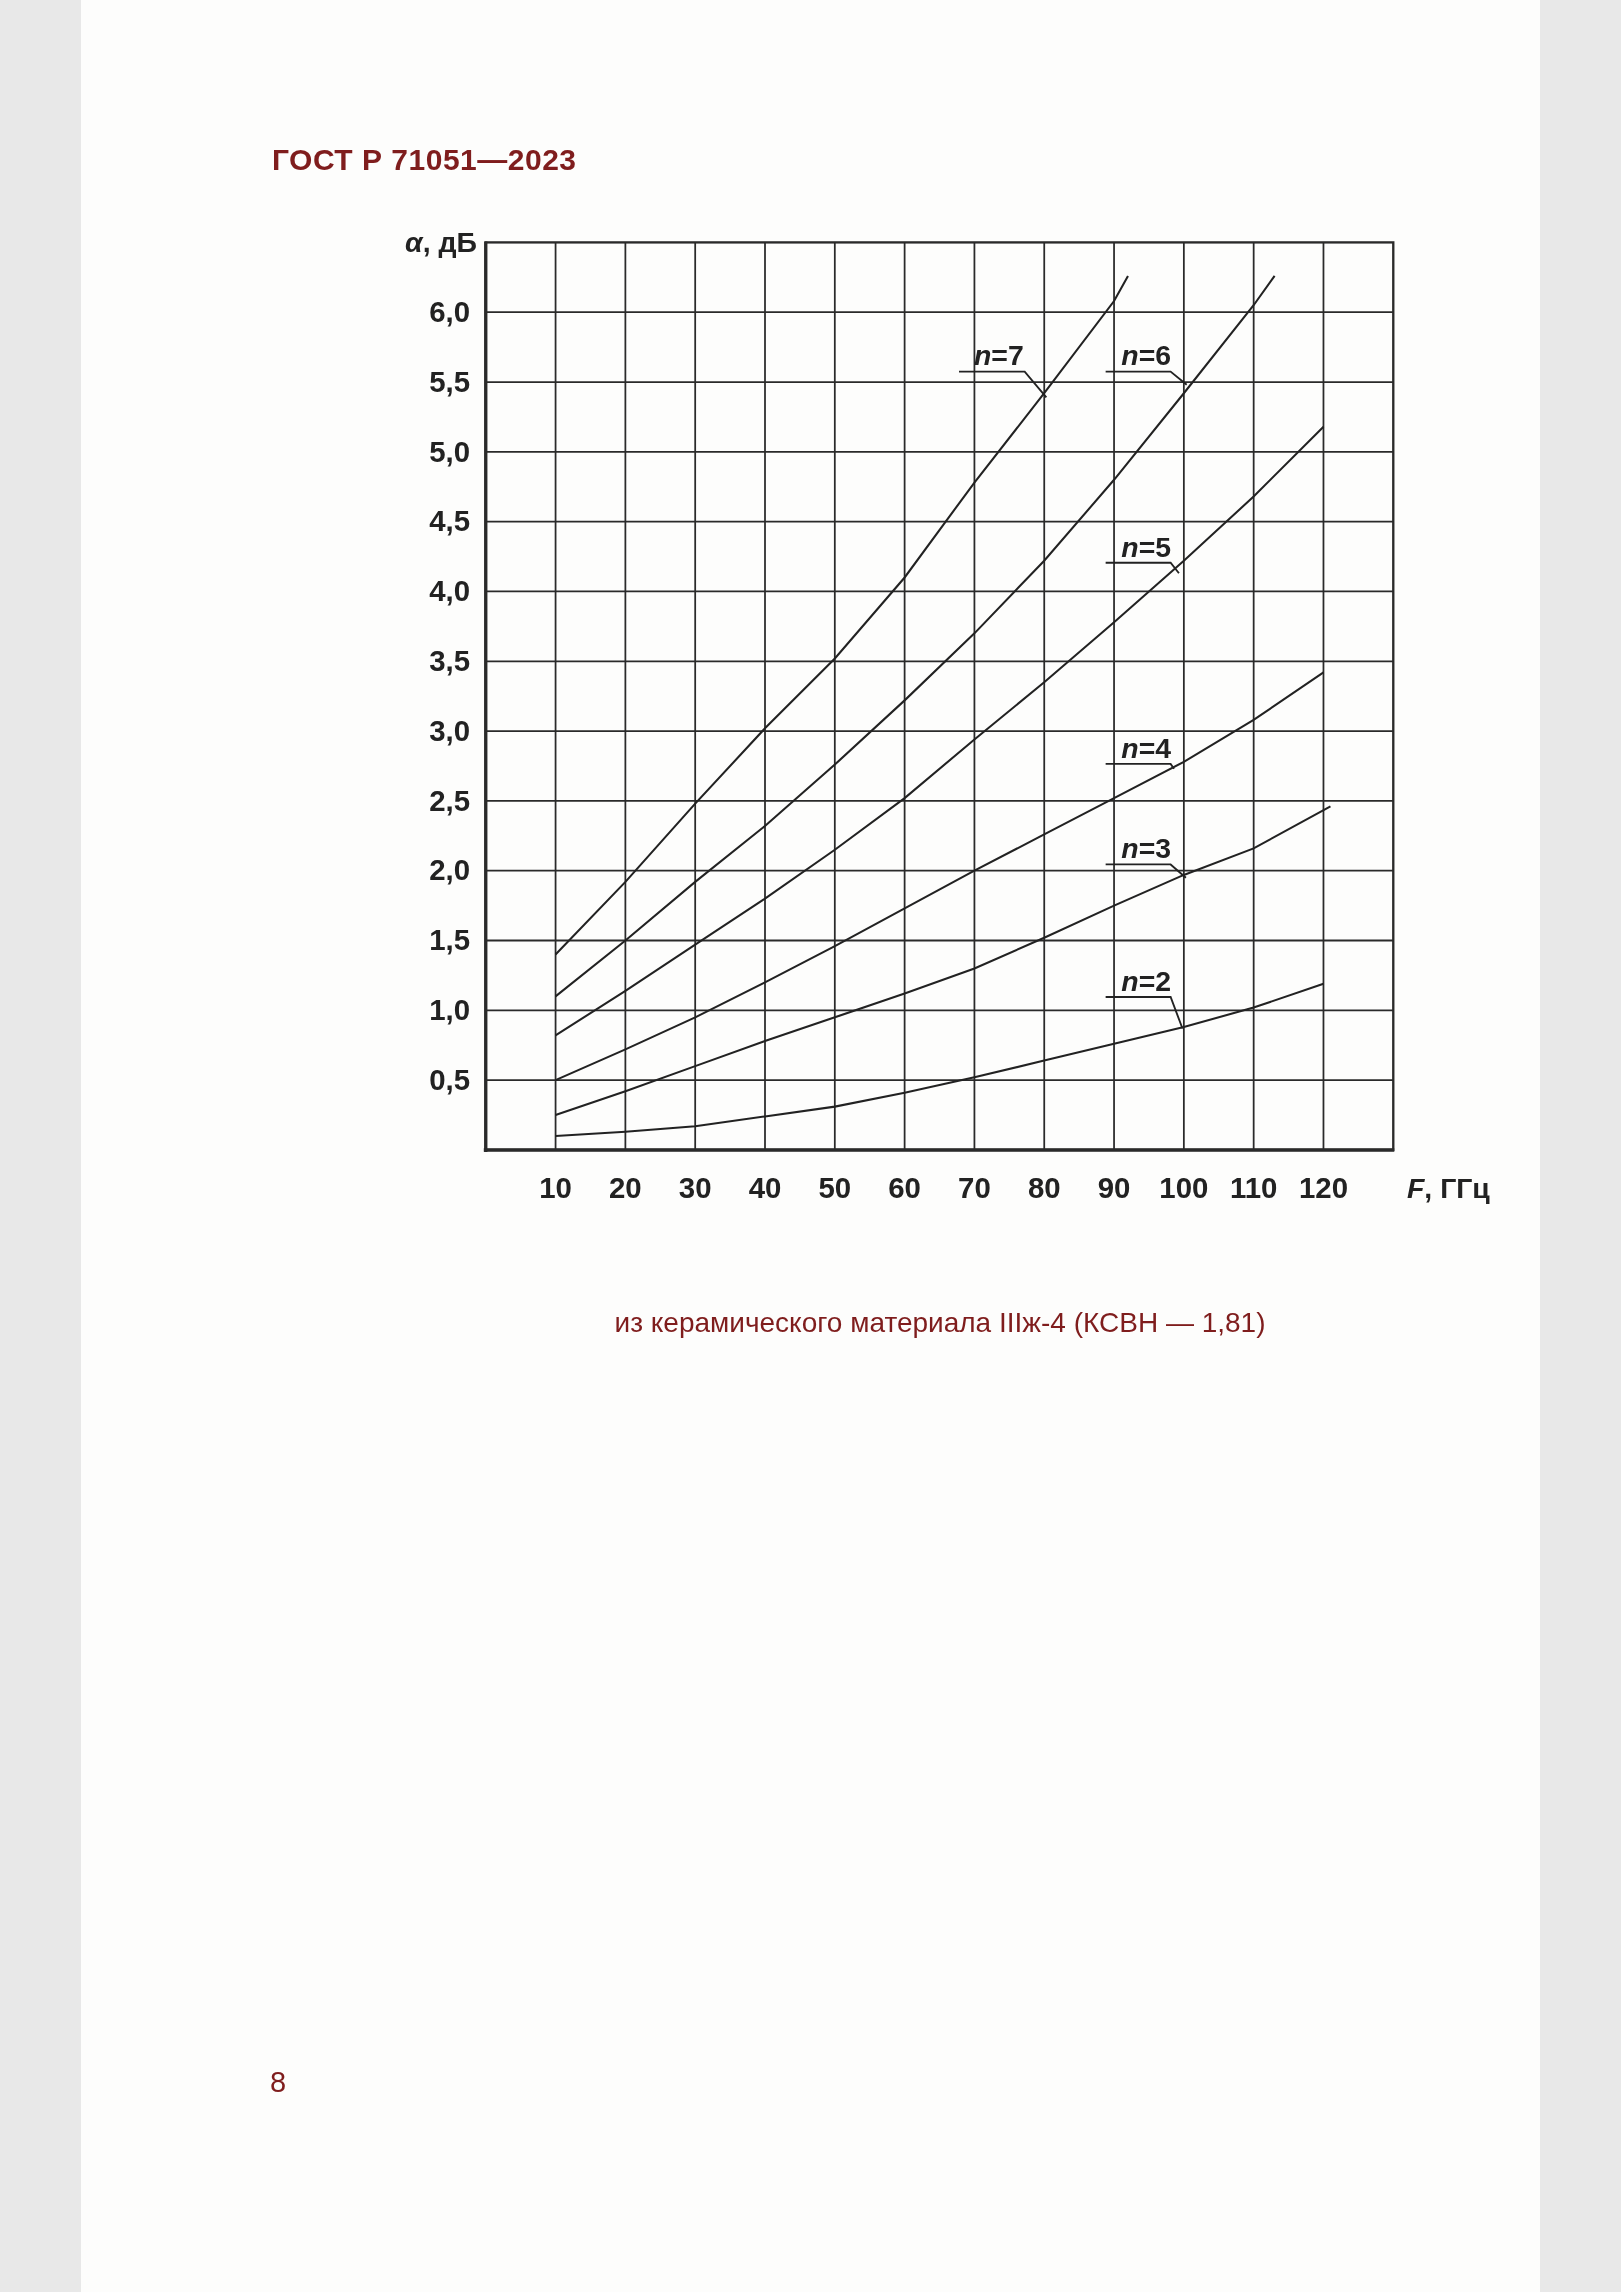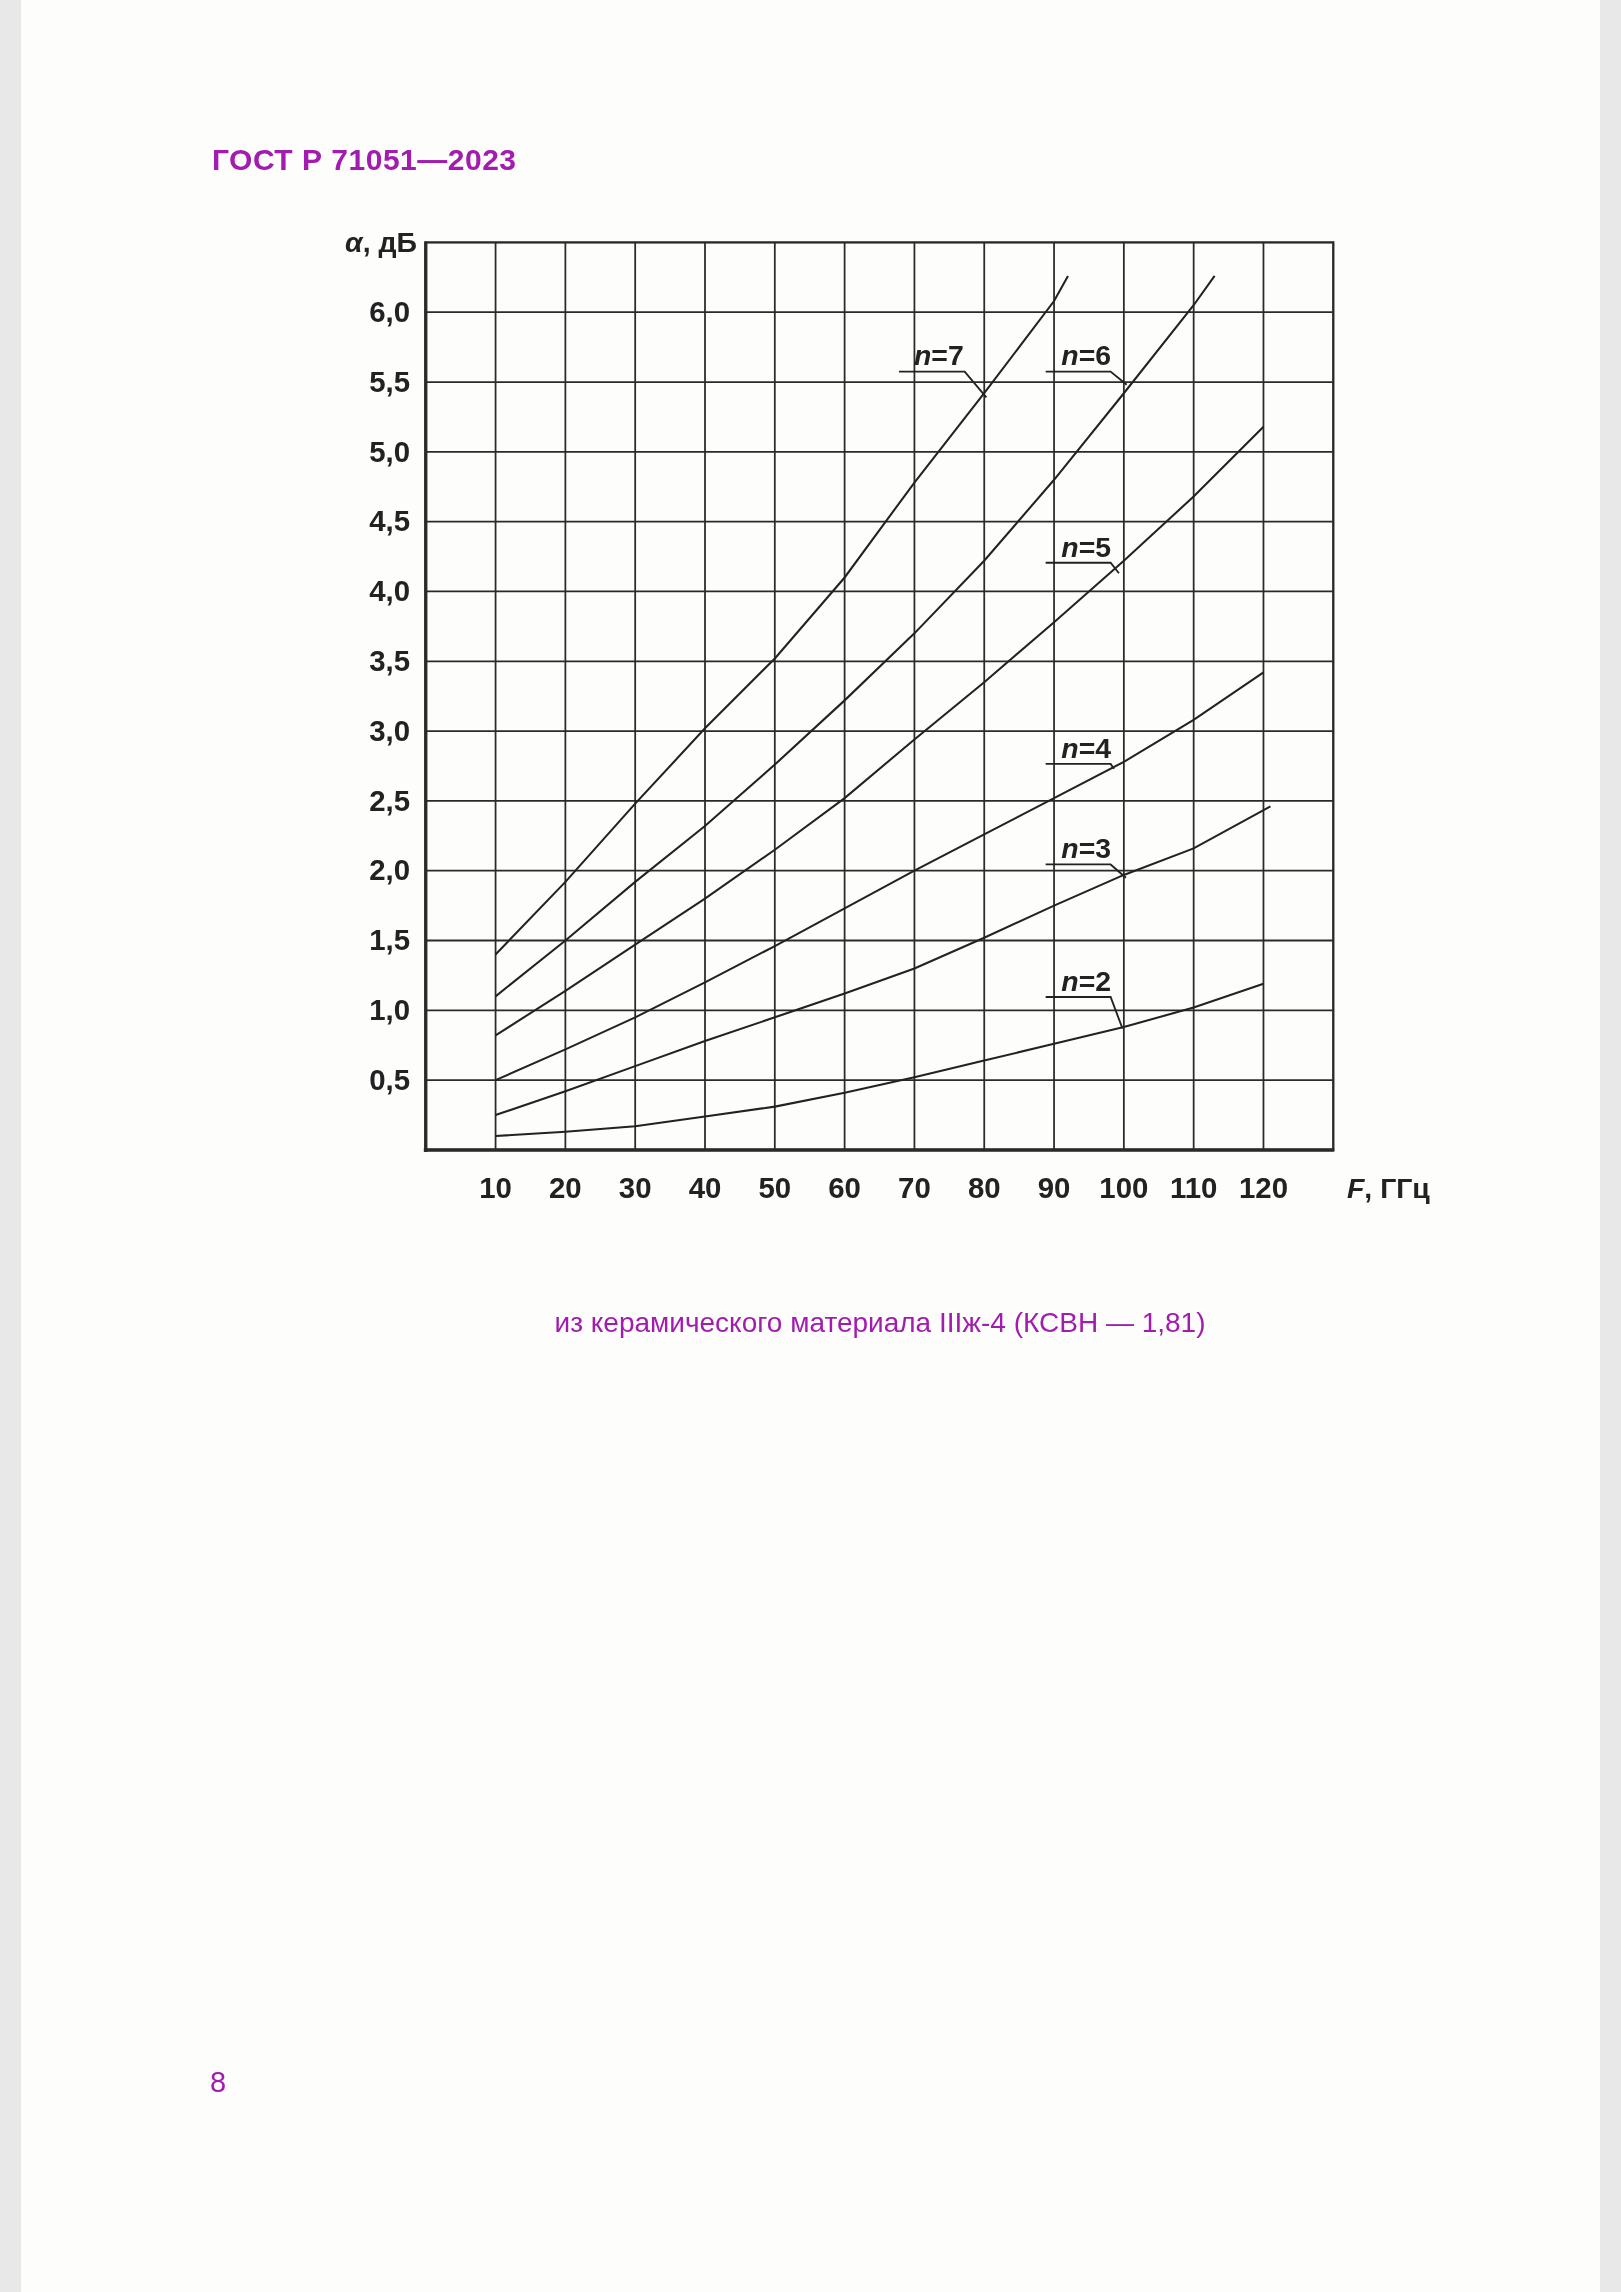--- a/index.html
+++ b/index.html
@@ -1,22 +1,22 @@
 <!DOCTYPE html>
 <html lang="ru"><head>
 <meta charset="utf-8">
 <style>
   html,body{margin:0;padding:0;background:#e8e8e8;}
   .page{
     position:relative;
-    width:1579px;height:2293px;
+    width:1459px;height:2293px;
     margin:0 auto;
     background:#fdfdfc;
     font-family:"Liberation Sans", sans-serif;
-    color:#a21caf;
+    color:#7f1d1d;
     overflow:hidden;
   }
   .header{
     position:absolute;left:191px;top:143px;
     font-size:30px;font-weight:700;letter-spacing:0.5px;
   }
   #chart-svg{position:absolute;left:0;top:0;}
   .figtext{position:absolute;left:405px;width:908px;text-align:center;}
   .note-line{top:1221px;font-size:26.5px;}
   .cap-line1{top:1272px;font-size:28px;}

